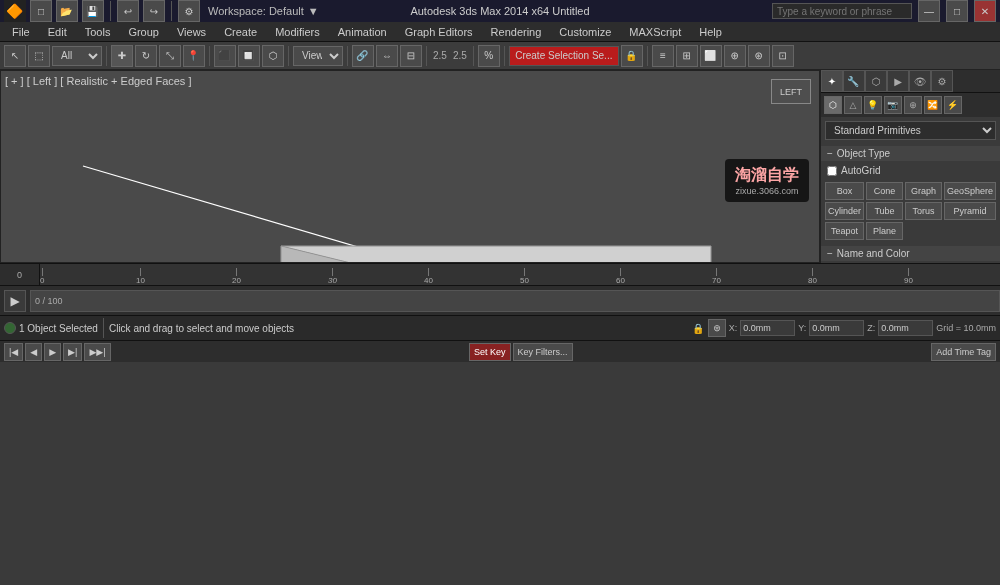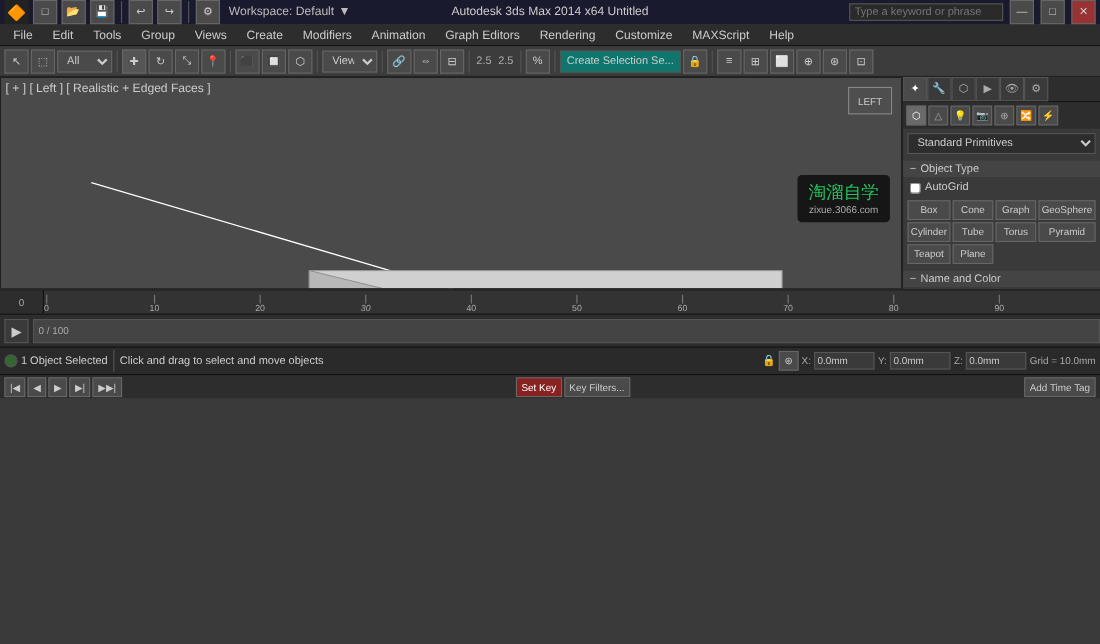--- a/index.html
+++ b/index.html
@@ -35,21 +35,21 @@
       width: 22px; height: 22px; background: #4a4a4a; border: 1px solid #666;
       display: flex; align-items: center; justify-content: center;
       cursor: pointer; font-size: 10px; color: #ccc; flex-shrink: 0;
     }
     .tb-separator { width: 1px; height: 20px; background: #555; margin: 0 2px; flex-shrink: 0; }
     .tb-select {
       height: 20px; background: #4a4a4a; border: 1px solid #666;
       color: #ccc; font-size: 10px; padding: 0 4px; cursor: pointer;
     }
     .tb-input {
-      width: 40px; height: 20px; background: #0f766e; border: 1px solid #555;
+      width: 40px; height: 20px; background: #b91c1c; border: 1px solid #555;
       color: #ccc; font-size: 10px; text-align: center;
     }
     .tb-label { font-size: 10px; color: #aaa; padding: 0 2px; }
 
     
     #viewport {
       flex: 1; background: #4a4a4a; position: relative; overflow: hidden;
       border: 1px solid #222;
     }
     #viewport-labels {
@@ -169,21 +169,21 @@
     .bt-label { color: #aaa; font-size: 9px; }
     .status-light {
       width: 12px; height: 12px; border-radius: 50%; background: #336633; border: 1px solid #555;
     }
     .lock-icon { color: #aaa; font-size: 10px; }
     .watermark {
       position: absolute; bottom: 60px; right: 10px;
       background: rgba(0,0,0,0.7); padding: 6px 10px; border-radius: 4px;
       color: #fff; font-size: 12px; text-align: center; z-index: 10;
     }
-    .watermark .big { font-size: 16px; font-weight: normal; color: #22c55e; }
+    .watermark .big { font-size: 16px; font-weight: bold; color: #fca5a5; }
     .watermark .small { font-size: 9px; color: #aaa; }
 
     #main-content { display: flex; flex: 1; }
   </style>
 </head>
 <body>
 
 <div id="title-bar">
   <div class="left">
     <div class="tb-btn" style="background:#222;border:none;font-size:14px;">🔶</div>

